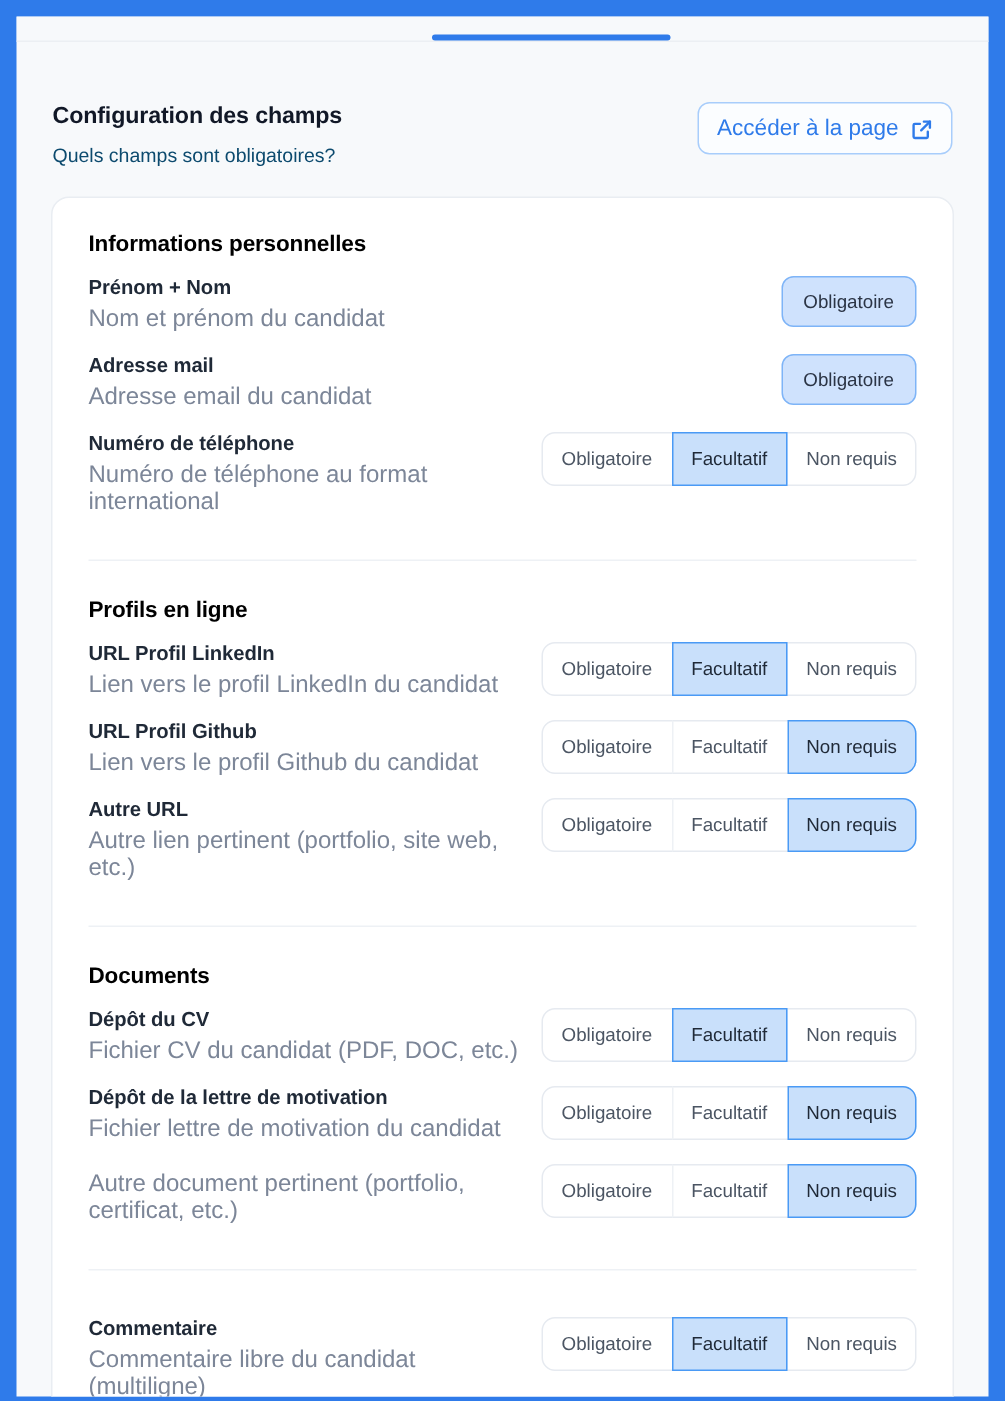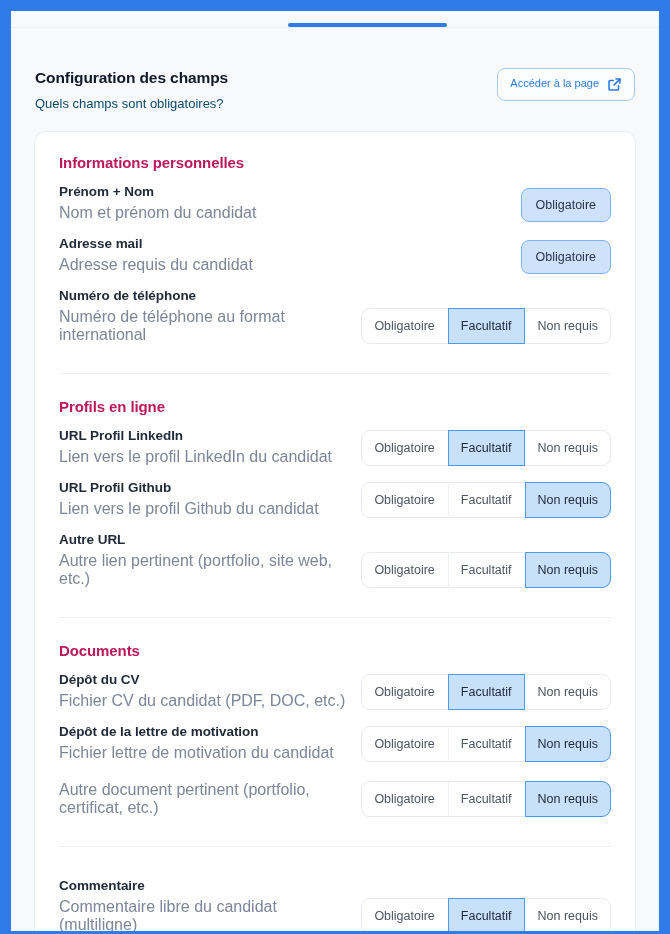--- a/index.html
+++ b/index.html
@@ -63,60 +63,60 @@
     letter-spacing: -0.1px;
   }
   .page-subtitle {
     margin-top: 9px;
     font-size: 13px;
     color: #0c4a6e;
   }
 
   .goto-page-button {
     display: inline-flex;
-    align-items: flex-start;
+    align-items: flex-end;
     gap: 8px;
     background: #fbfdff;
     border: 1px solid #a8cdfb;
     border-radius: 8px;
     padding: 8px 12px;
-    font-size: 11px;
+    font-size: 15px;
     color: #2f7bea;
     cursor: pointer;
     white-space: nowrap;
   }
   .goto-page-button svg { display: block; }
 
   
   .fields-card {
     margin: 20px 23px 0 23px;
     background: #ffffff;
     border: 1px solid #e9edf2;
     border-radius: 12px;
     padding: 22px 24px 24px 24px;
   }
 
   .section-title {
     font-size: 15px;
     font-weight: bold;
-    color: #be185d;
+    color: #000000;
     margin-bottom: 6px;
     letter-spacing: -0.1px;
   }
 
   .section-divider {
     height: 1px;
     background: #eef1f5;
     margin: 22px 0 24px 0;
   }
 
   
   .field-row {
     display: flex;
-    align-items: flex-end;
+    align-items: flex-start;
     justify-content: space-between;
     gap: 14px;
     min-height: 52px;
     padding: 7px 0;
   }
   .field-info { min-width: 0; }
   .field-label {
     font-size: 13.5px;
     font-weight: bold;
     color: #1f2937;
@@ -210,21 +210,21 @@
             <div class="field-row">
               <div class="field-info">
                 <div class="field-label">Prénom + Nom</div>
                 <div class="field-description">Nom et prénom du candidat</div>
               </div>
               <div class="locked-pill">Obligatoire</div>
             </div>
             <div class="field-row">
               <div class="field-info">
                 <div class="field-label">Adresse mail</div>
-                <div class="field-description">Adresse requis du candidat</div>
+                <div class="field-description">Adresse email du candidat</div>
               </div>
               <div class="locked-pill">Obligatoire</div>
             </div>
             <div class="field-row">
               <div class="field-info">
                 <div class="field-label">Numéro de téléphone</div>
                 <div class="field-description">Numéro de téléphone au format international</div>
               </div>
               <div class="segmented">
                 <div class="segment">Obligatoire</div>

